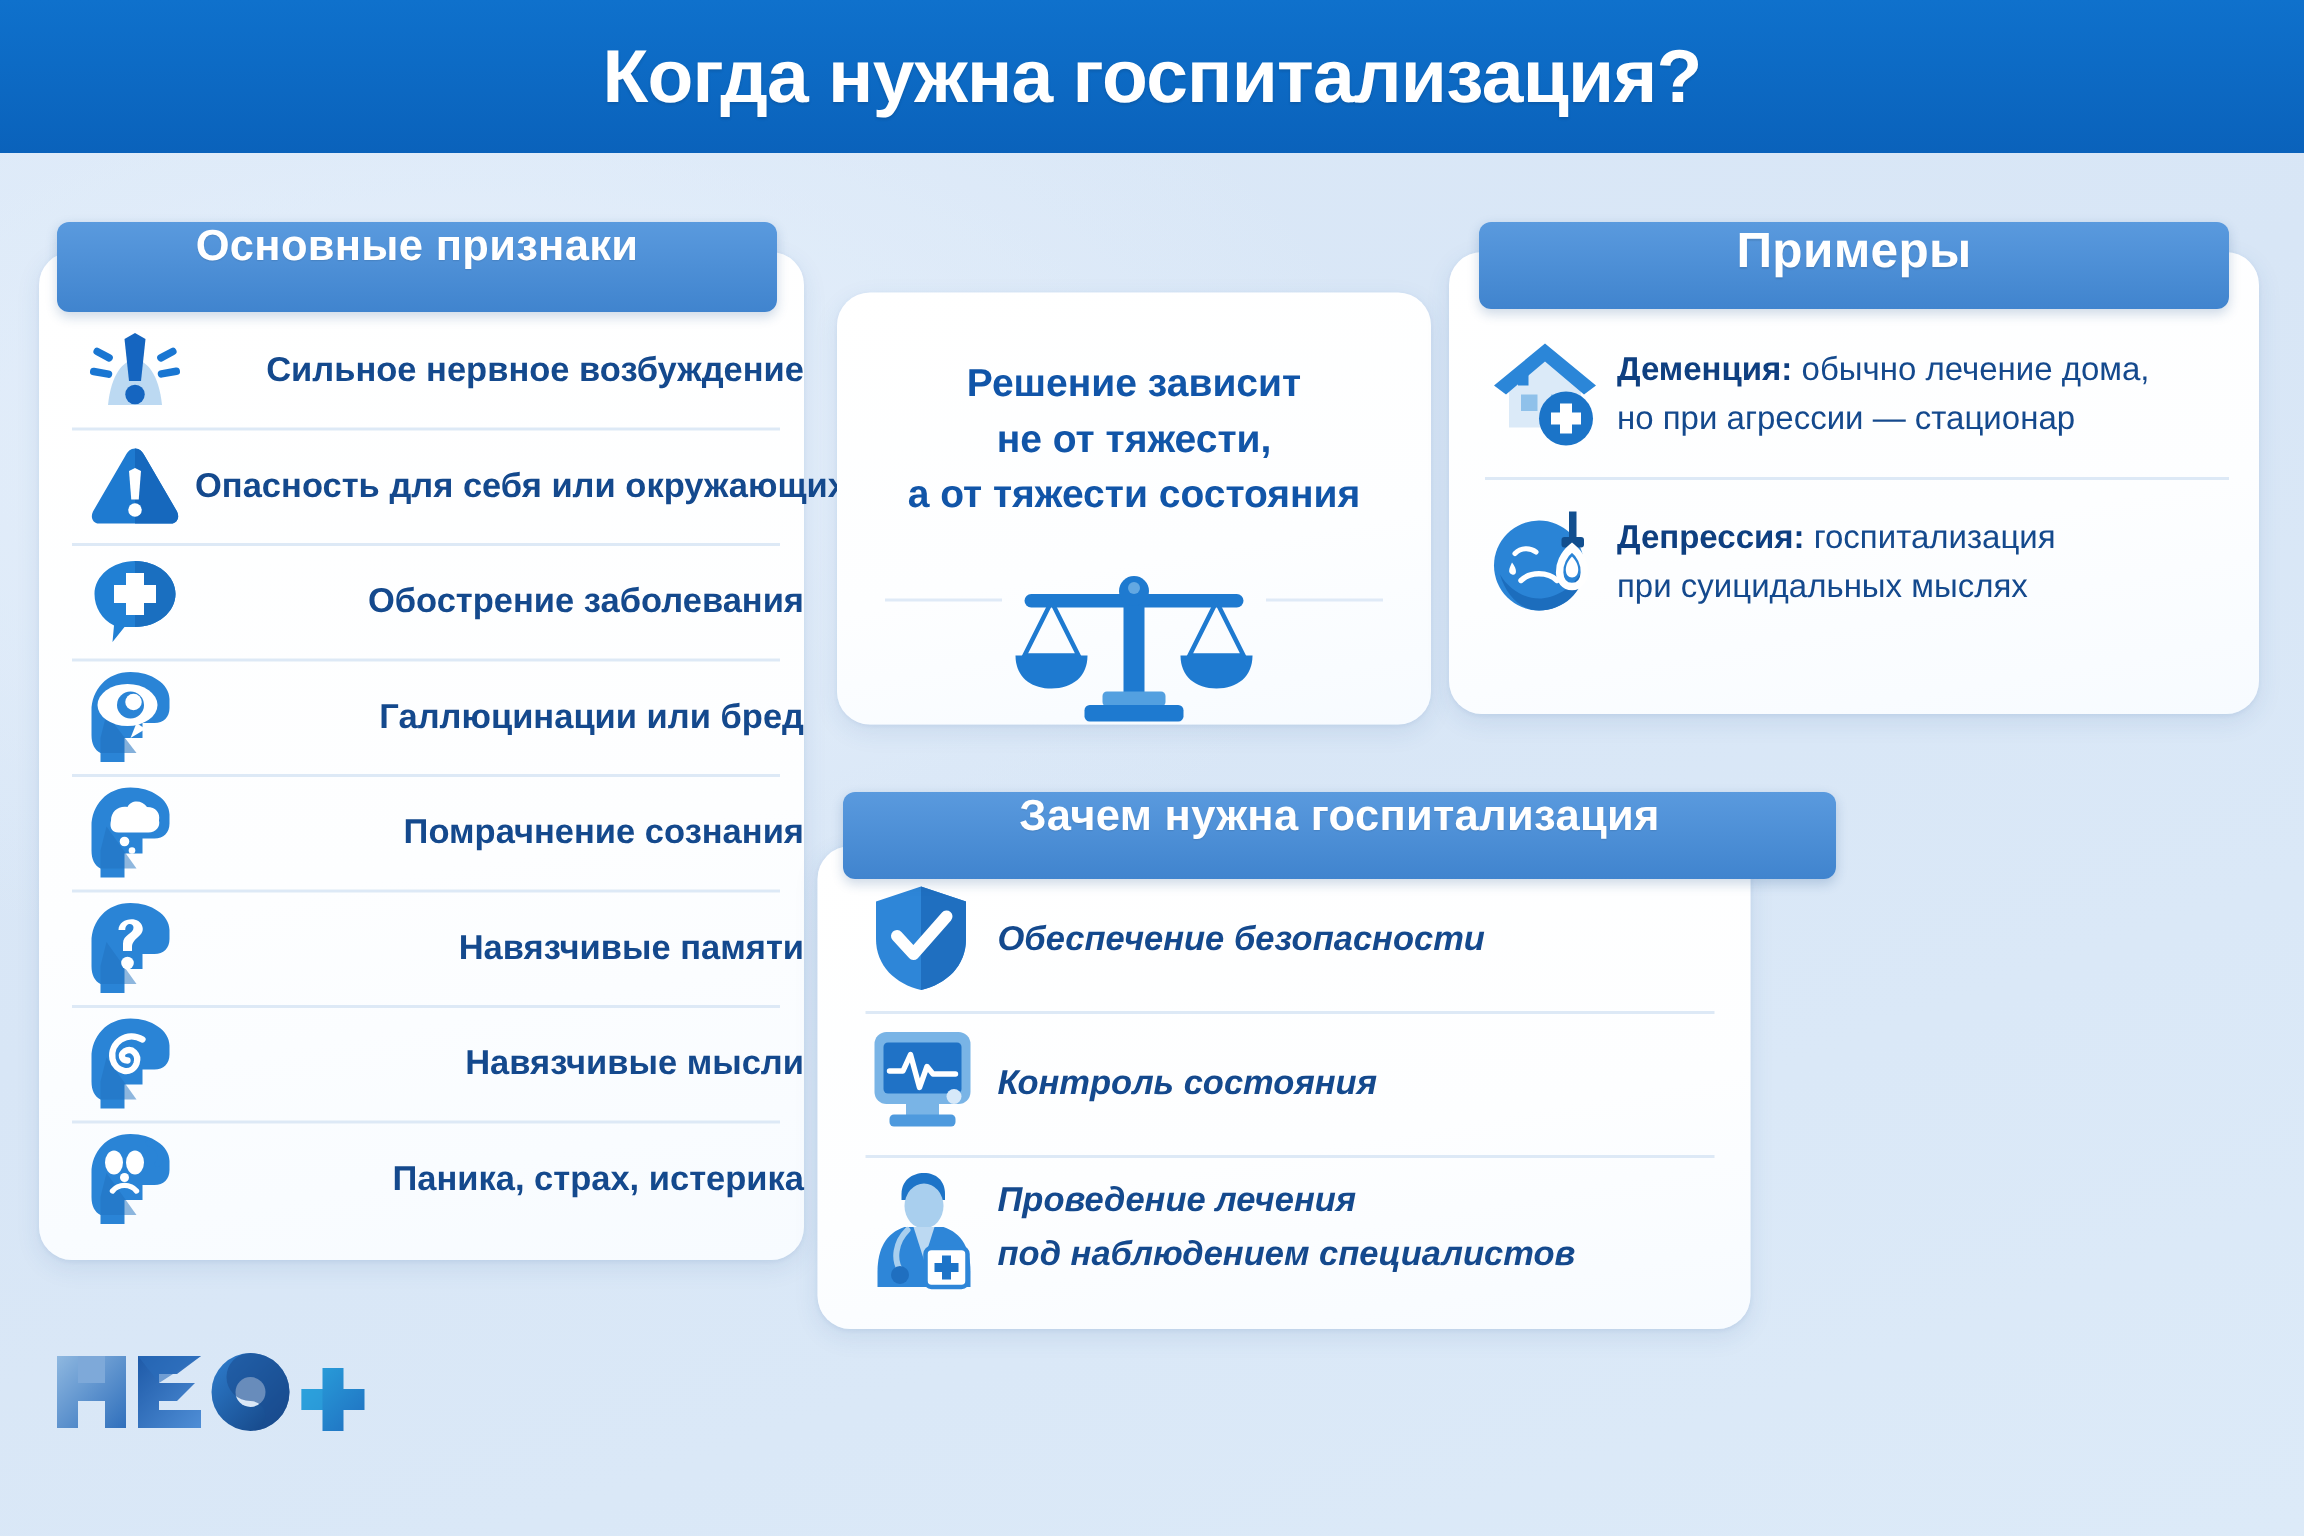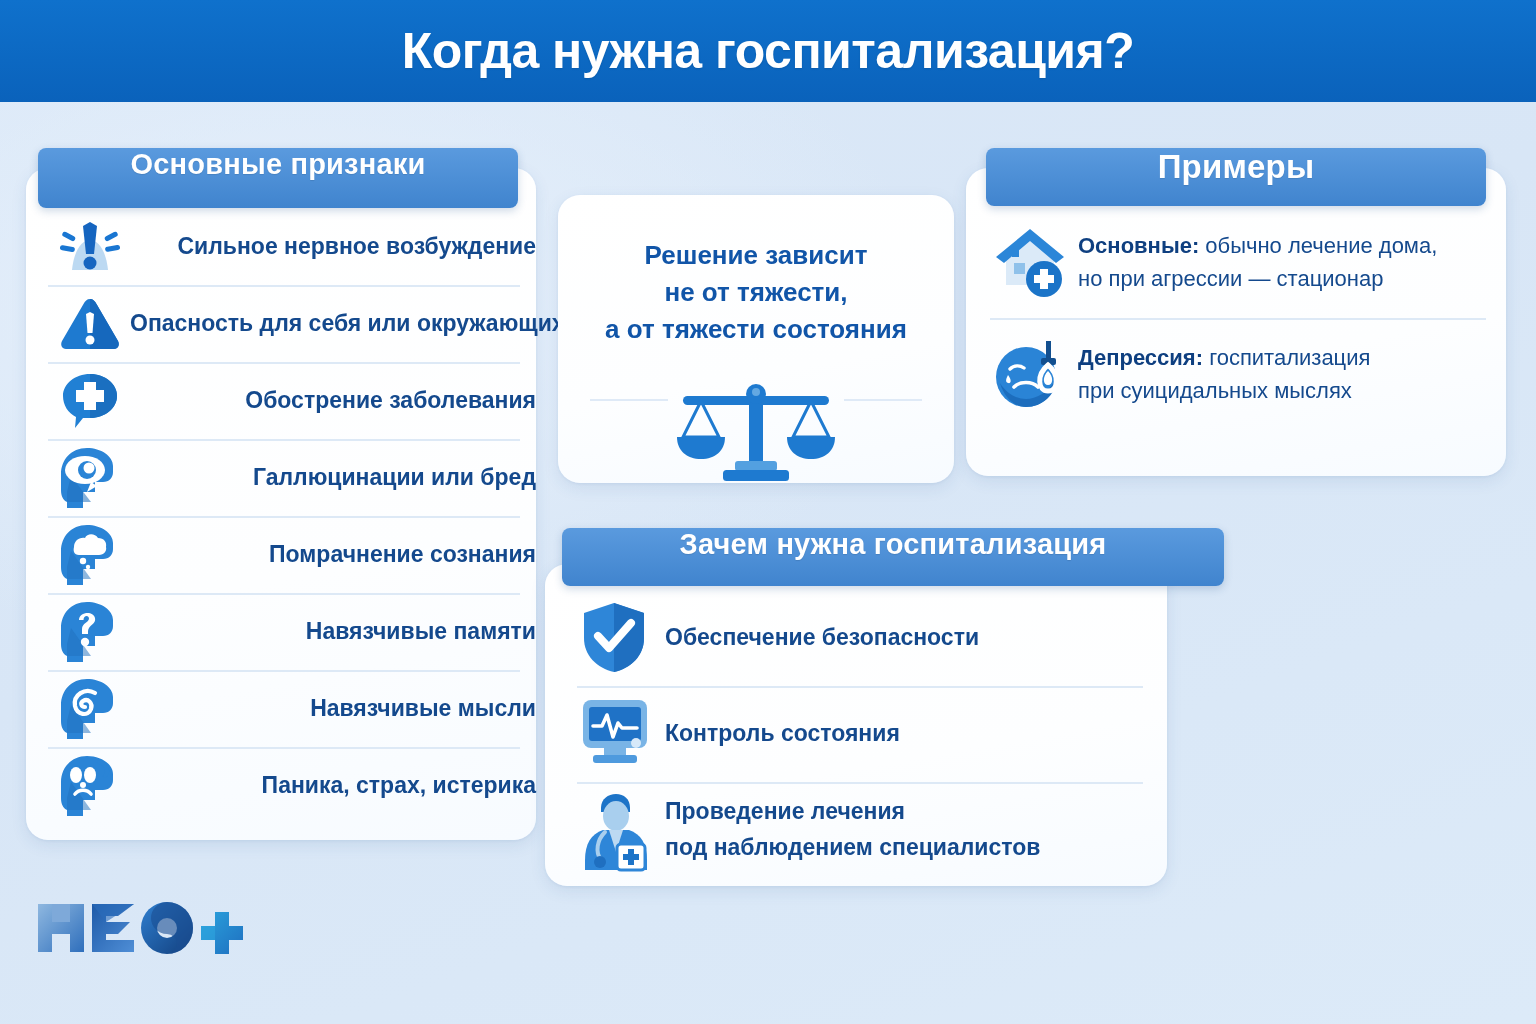--- a/index.html
+++ b/index.html
@@ -172,21 +172,21 @@
     line-height: 1.52;
     white-space: nowrap;
   }
   .ex-text b { font-weight: bold; color: #0e3f80; }
 
   
   #card-why { left: 545px; top: 564px; width: 622px; height: 322px; }
   #pill-why { left: 562px; top: 528px; width: 662px; height: 58px; }
   #pill-why span { font-size: 29px; }
 
-  .why-list { position: absolute; left: 545px; top: 590px; width: 622px; }
+  .why-list { position: absolute; left: 545px; top: 578px; width: 622px; font-style: italic; }
   .why-row {
     display: flex;
     align-items: center;
     padding: 10px 16px 10px 34px;
     position: relative;
     min-height: 94px;
   }
   .why-row + .why-row::before {
     content: "";
     position: absolute;
@@ -376,21 +376,21 @@
           <path d="M8 34 L38 10 L68 34 L62 34 L62 62 L14 62 L14 34 Z" fill="#dbeaf8"></path>
           <path d="M4 34 L38 6 L72 34 L64 40 L38 18 L12 40 Z" fill="#2b86d8"></path>
           <rect x="20" y="22" width="7" height="12" fill="#2b86d8"></rect>
           <rect x="22" y="40" width="11" height="11" fill="#8fc1ea"></rect>
           <rect x="42" y="40" width="11" height="11" fill="#8fc1ea"></rect>
           <circle cx="52" cy="56" r="18" fill="#1b74c8"></circle>
           <path d="M48 46 h8 v6 h6 v8 h-6 v6 h-8 v-6 h-6 v-8 h6 z" fill="#ffffff"></path>
         </svg>
       </div>
       <div class="ex-text">
-        <div class="l1"><b>Основные:</b><span> обычно лечение дома,</span></div>
+        <div class="l1"><b>Деменция:</b><span> обычно лечение дома,</span></div>
         <div class="l2">но при агрессии — стационар</div>
       </div>
     </div>
 
     <div class="ex-row">
       <div class="ex-icon">
         <svg width="78" height="76" viewBox="0 0 78 76">
           <circle cx="34" cy="42" r="30" fill="#2a84d6"></circle>
           <path d="M34 72 C50 72 64 60 64 44 C56 58 44 64 34 64 C24 64 14 58 8 48 C12 62 22 72 34 72 Z" fill="#1c6dbd"></path>
           <path d="M18 34 C22 30 28 30 32 33" fill="none" stroke="#ffffff" stroke-width="3.4" stroke-linecap="round"></path>

